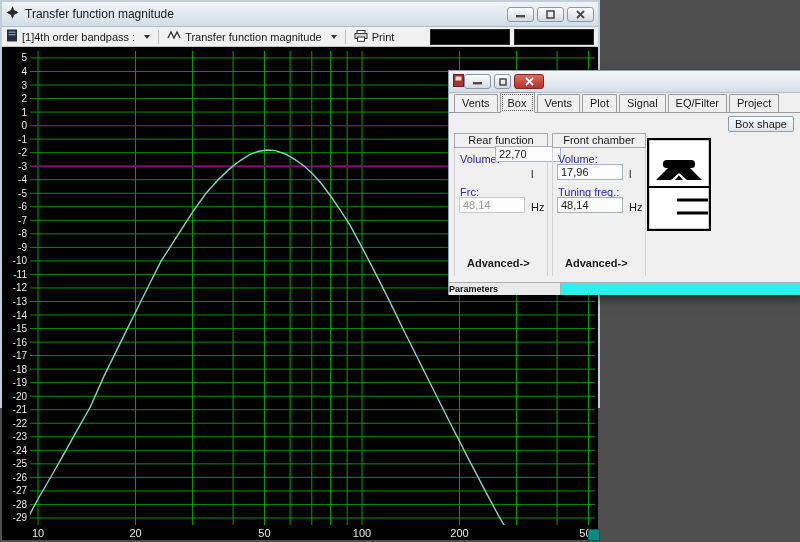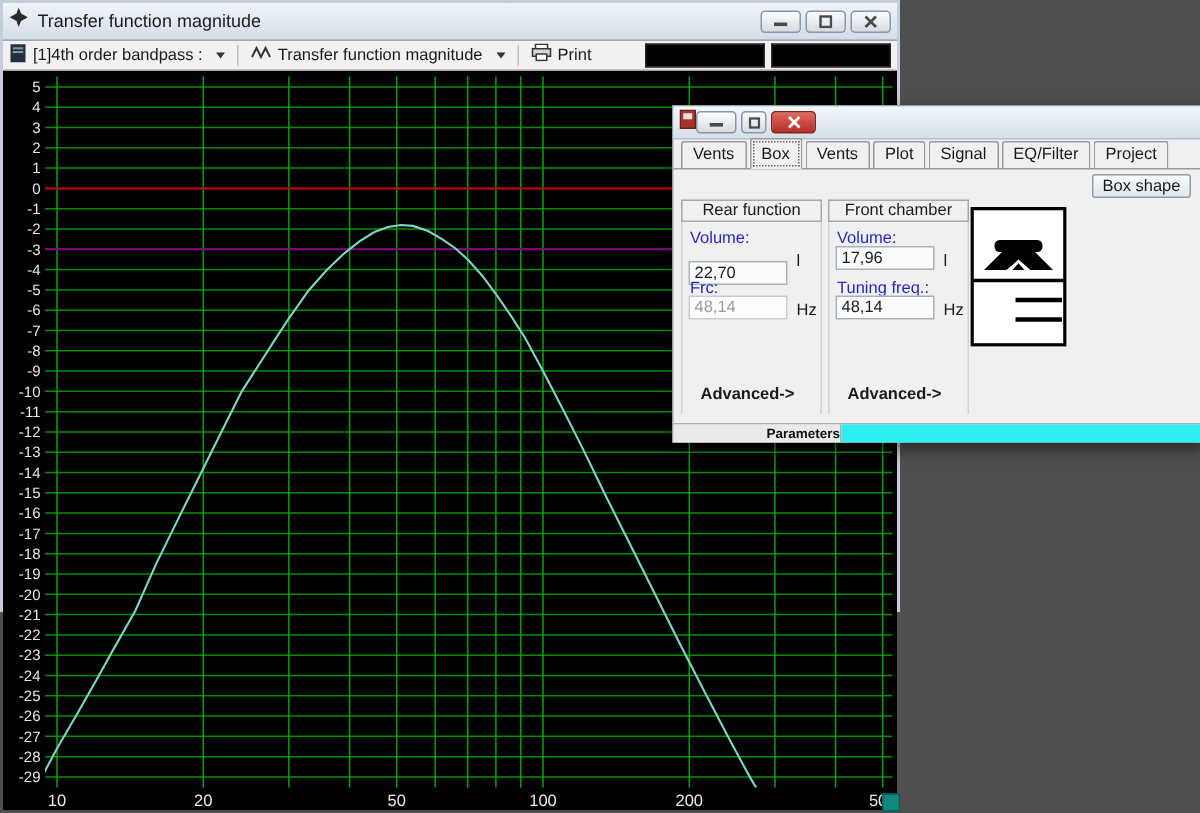--- a/index.html
+++ b/index.html
@@ -67,21 +67,21 @@
   .val-input { position:absolute; left:4px; width:66px; height:16px; }
   .val-input.disabled { color:#9C9C9C; border-color:#C9C9C9; background:#FDFDFD; }
   .unit { position:absolute; font-size:11px; color:#1A1A1A; }
   .advanced-btn { position:absolute; left:8px; top:122px; font-size:11px; color:#1A1A1A; padding:2px 4px;font-weight:bold; }
 
   .box-diagram { position:absolute; left:198px; top:45px; width:64px; height:93px; background:#FFF; }
 
   .status-bar { position:absolute; left:0; top:189px; width:100%; height:13px;
     border-top:1px solid #AEAEAE; display:flex; }
   .status-left { width:112px; background:#EAEAEA; border-right:1px solid #AEAEAE;
-    text-align:right; font-size:9px; font-weight:bold; color:#111; line-height:12px; }
+    text-align:left; font-size:9px; font-weight:bold; color:#111; line-height:12px; }
   .status-progress { flex:1; }
 </style>
 </head>
 <body>
 
 <div class="plot-window">
   <div class="titlebar">
     <span>
       <svg width="13" height="13" viewBox="0 0 13 13">
         <path d="M6.5 0 L8 4 L12.5 6.5 L8 9 L6.5 13 L5 9 L0.5 6.5 L5 4 Z" fill="#2B2B2B"></path>
@@ -288,21 +288,21 @@
       <span class="tab">Signal</span>
       <span class="tab">EQ/Filter</span>
       <span class="tab">Project</span>
     </div>
 
     <div class="boxshape-btn">Box shape</div>
 
     <div class="chamber-col rear">
       <div class="chamber-header">Rear function</div>
       <span class="blue-label" style="top:20px">Volume:</span>
-      <input class="field val-input" style="top: 41px;" value="22,70">
+      <input class="field val-input" style="top: 13px; margin-left: 36px;" value="22,70">
       <span class="unit" style="left:76px; top:35px">l</span>
       <span class="blue-label" style="top:53px">Frc:</span>
       <input class="field val-input disabled" style="top: 64px;" readonly="" value="48,14">
       <span class="unit" style="left:76px; top:68px">Hz</span>
       <span class="advanced-btn">Advanced-&gt;</span>
     </div>
 
     <div class="chamber-col front">
       <div class="chamber-header">Front chamber</div>
       <span class="blue-label" style="top:20px">Volume:</span>

